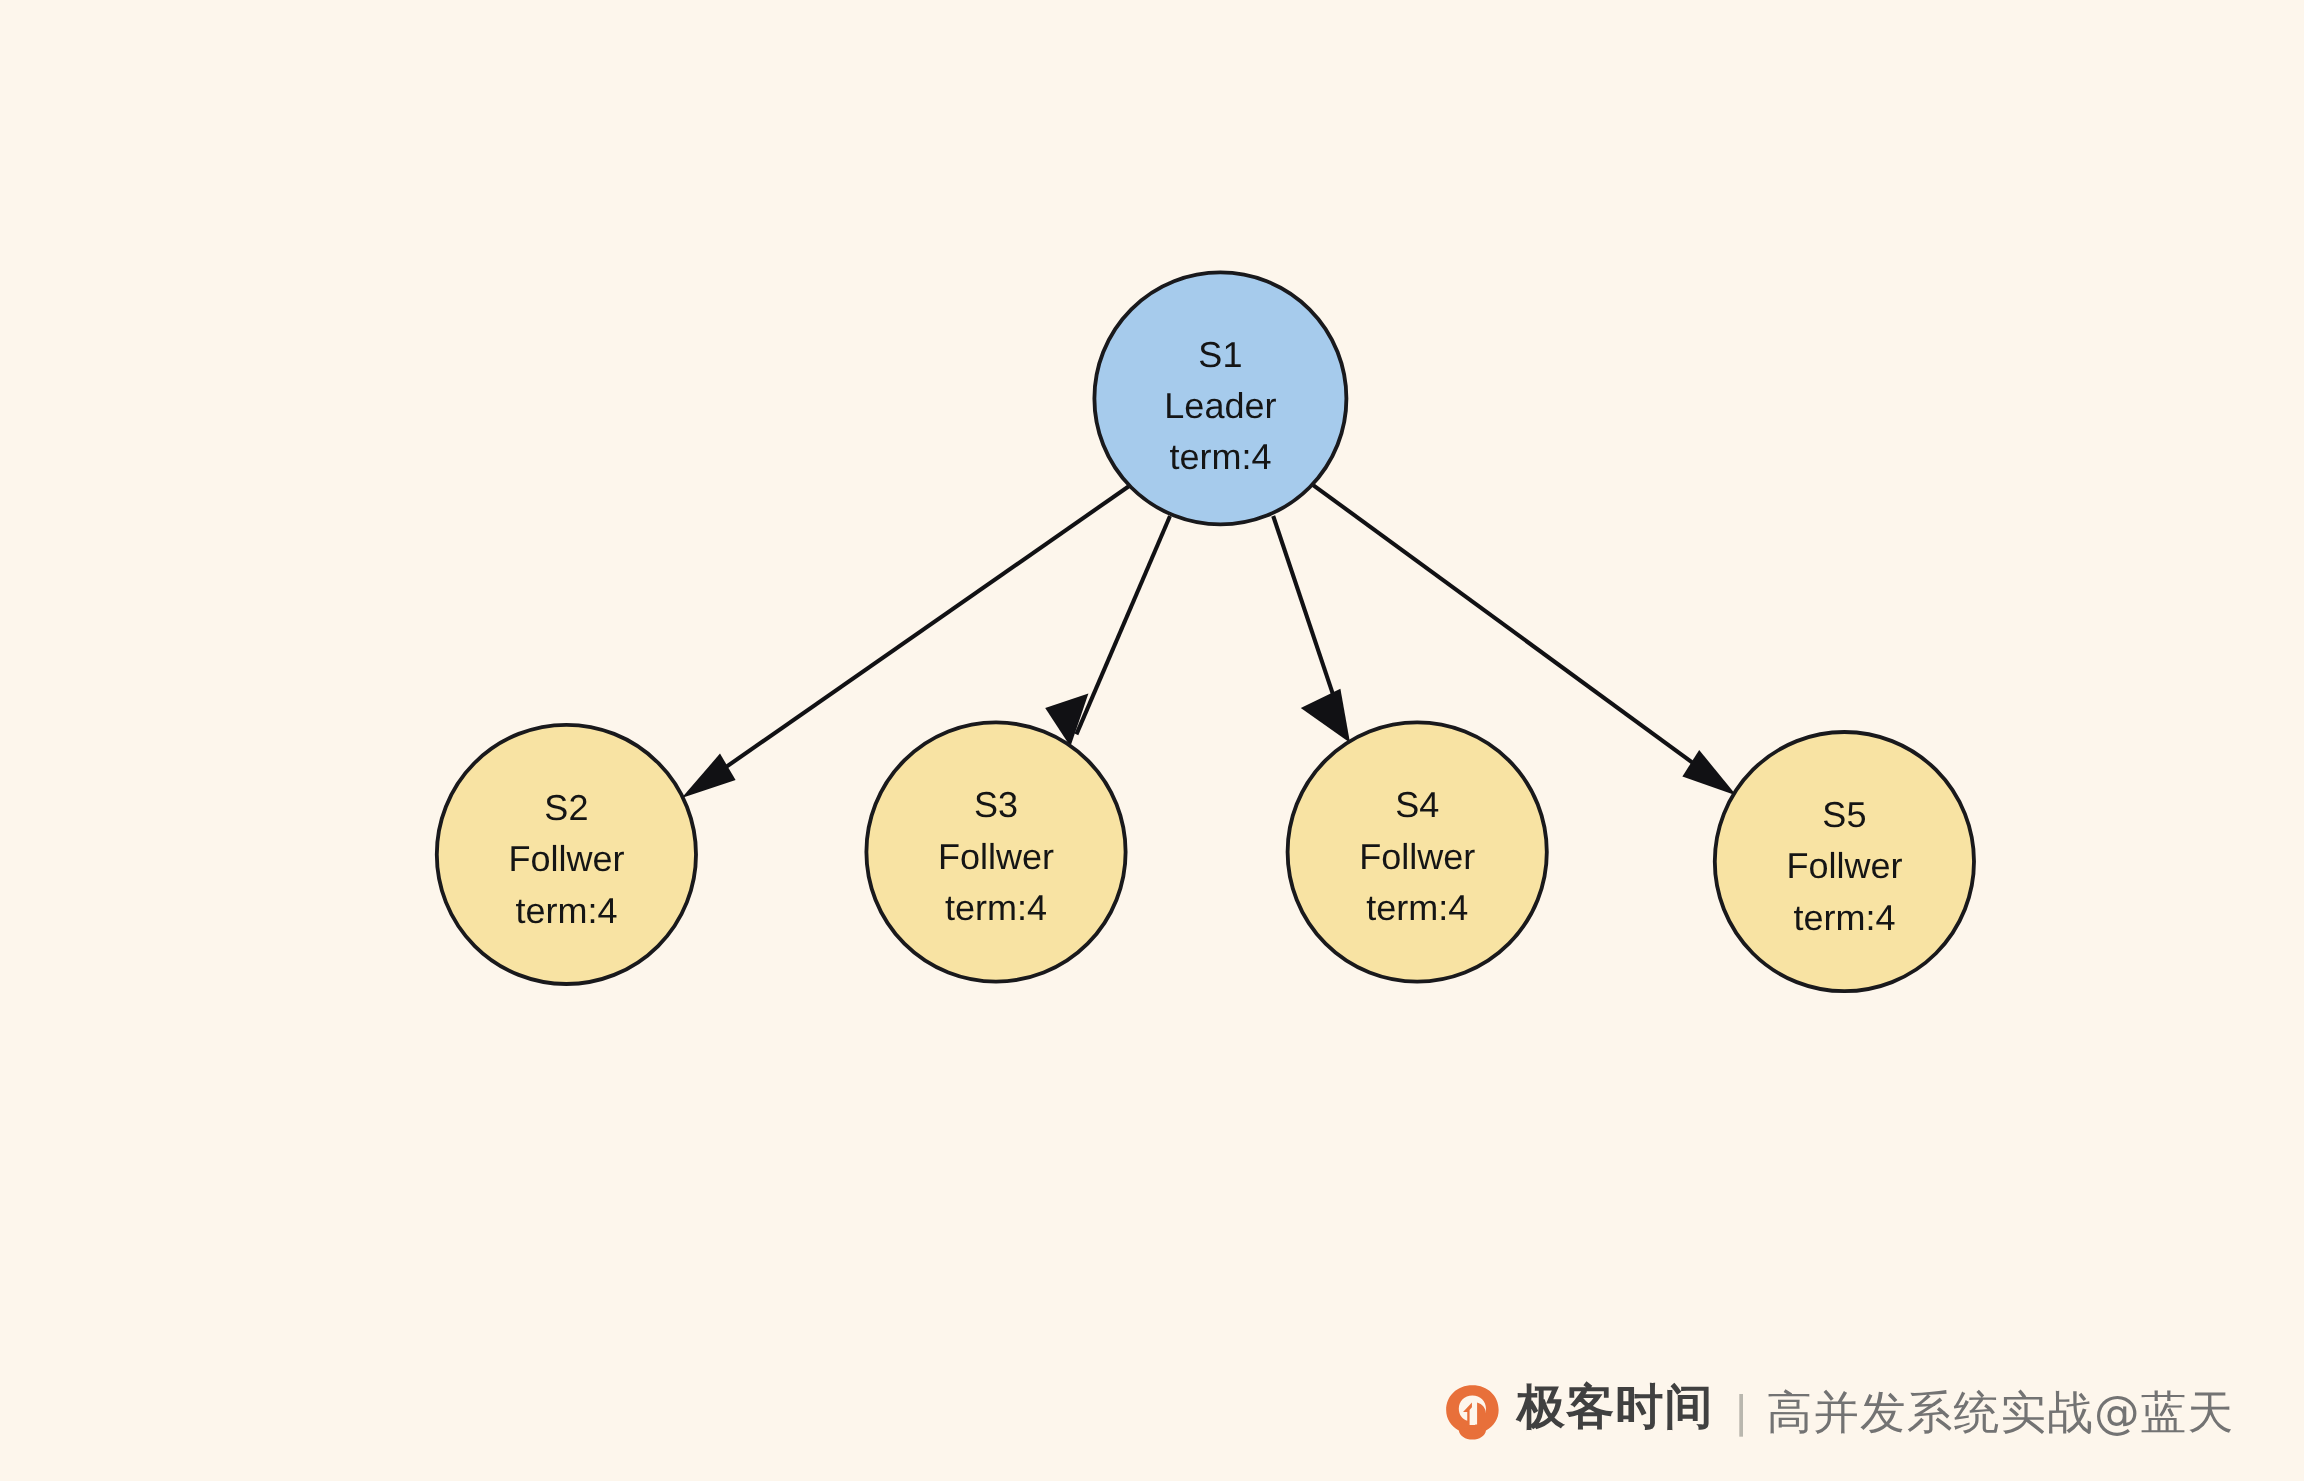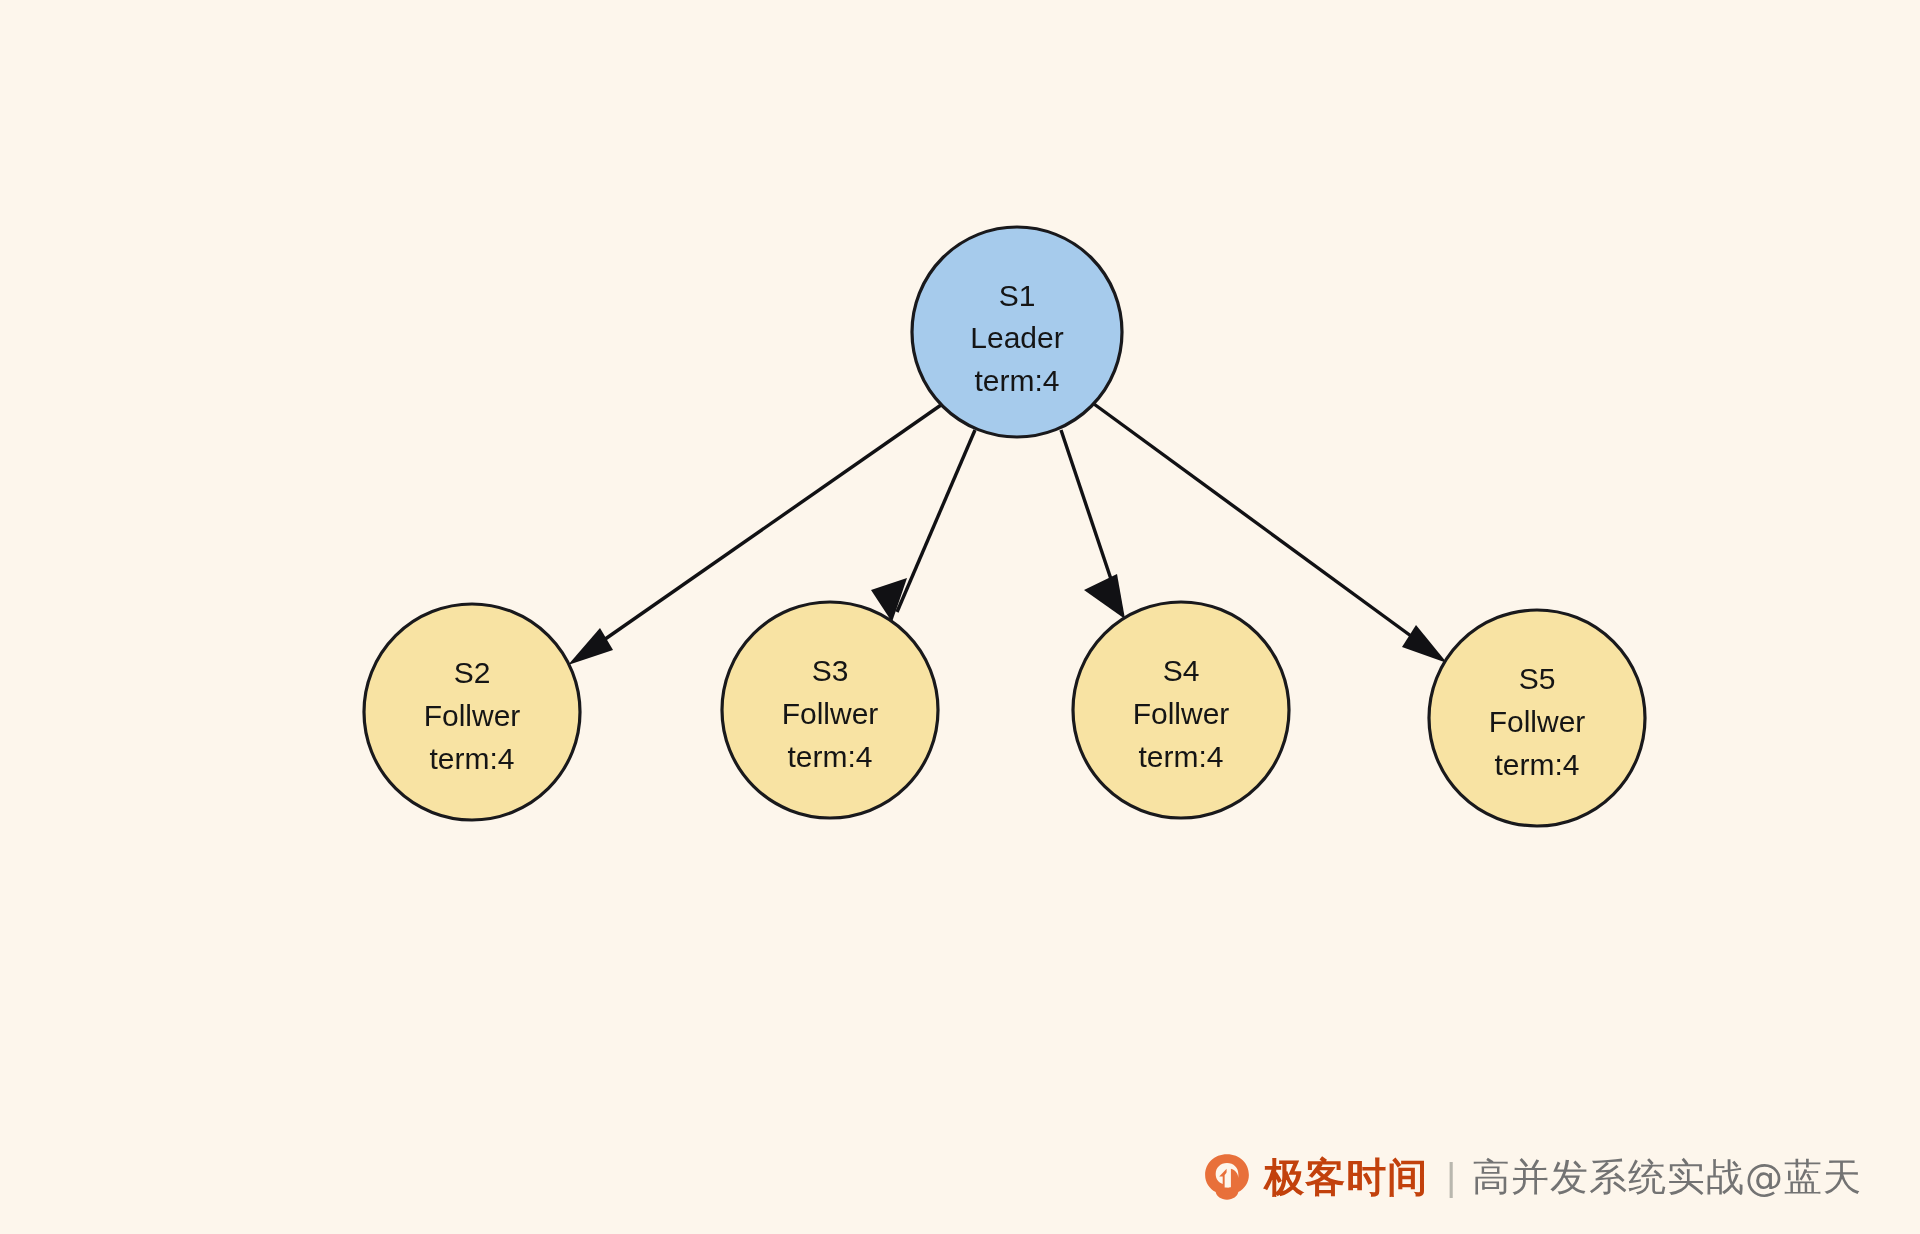--- a/index.html
+++ b/index.html
@@ -57,24 +57,24 @@
     height: 62px;
     user-select: none;
   }
   #watermark .wm-logo {
     width: 50px;
     height: 50px;
     margin-right: 12px;
     flex: 0 0 auto;
   }
   #watermark .wm-brand {
-    font-family: Liberation Sans, sans-serif;
+    font-family: Liberation Mono, monospace;
     font-size: 40px;
     font-weight: 700;
-    color: #c2410c;
+    color: #404040;
     letter-spacing: 1px;
     line-height: 1;
   }
   #watermark .wm-sep {
     color: #b9b7ae;
     font-size: 38px;
     margin: 0 16px 0 18px;
     line-height: 1;
     font-weight: 300;
   }

